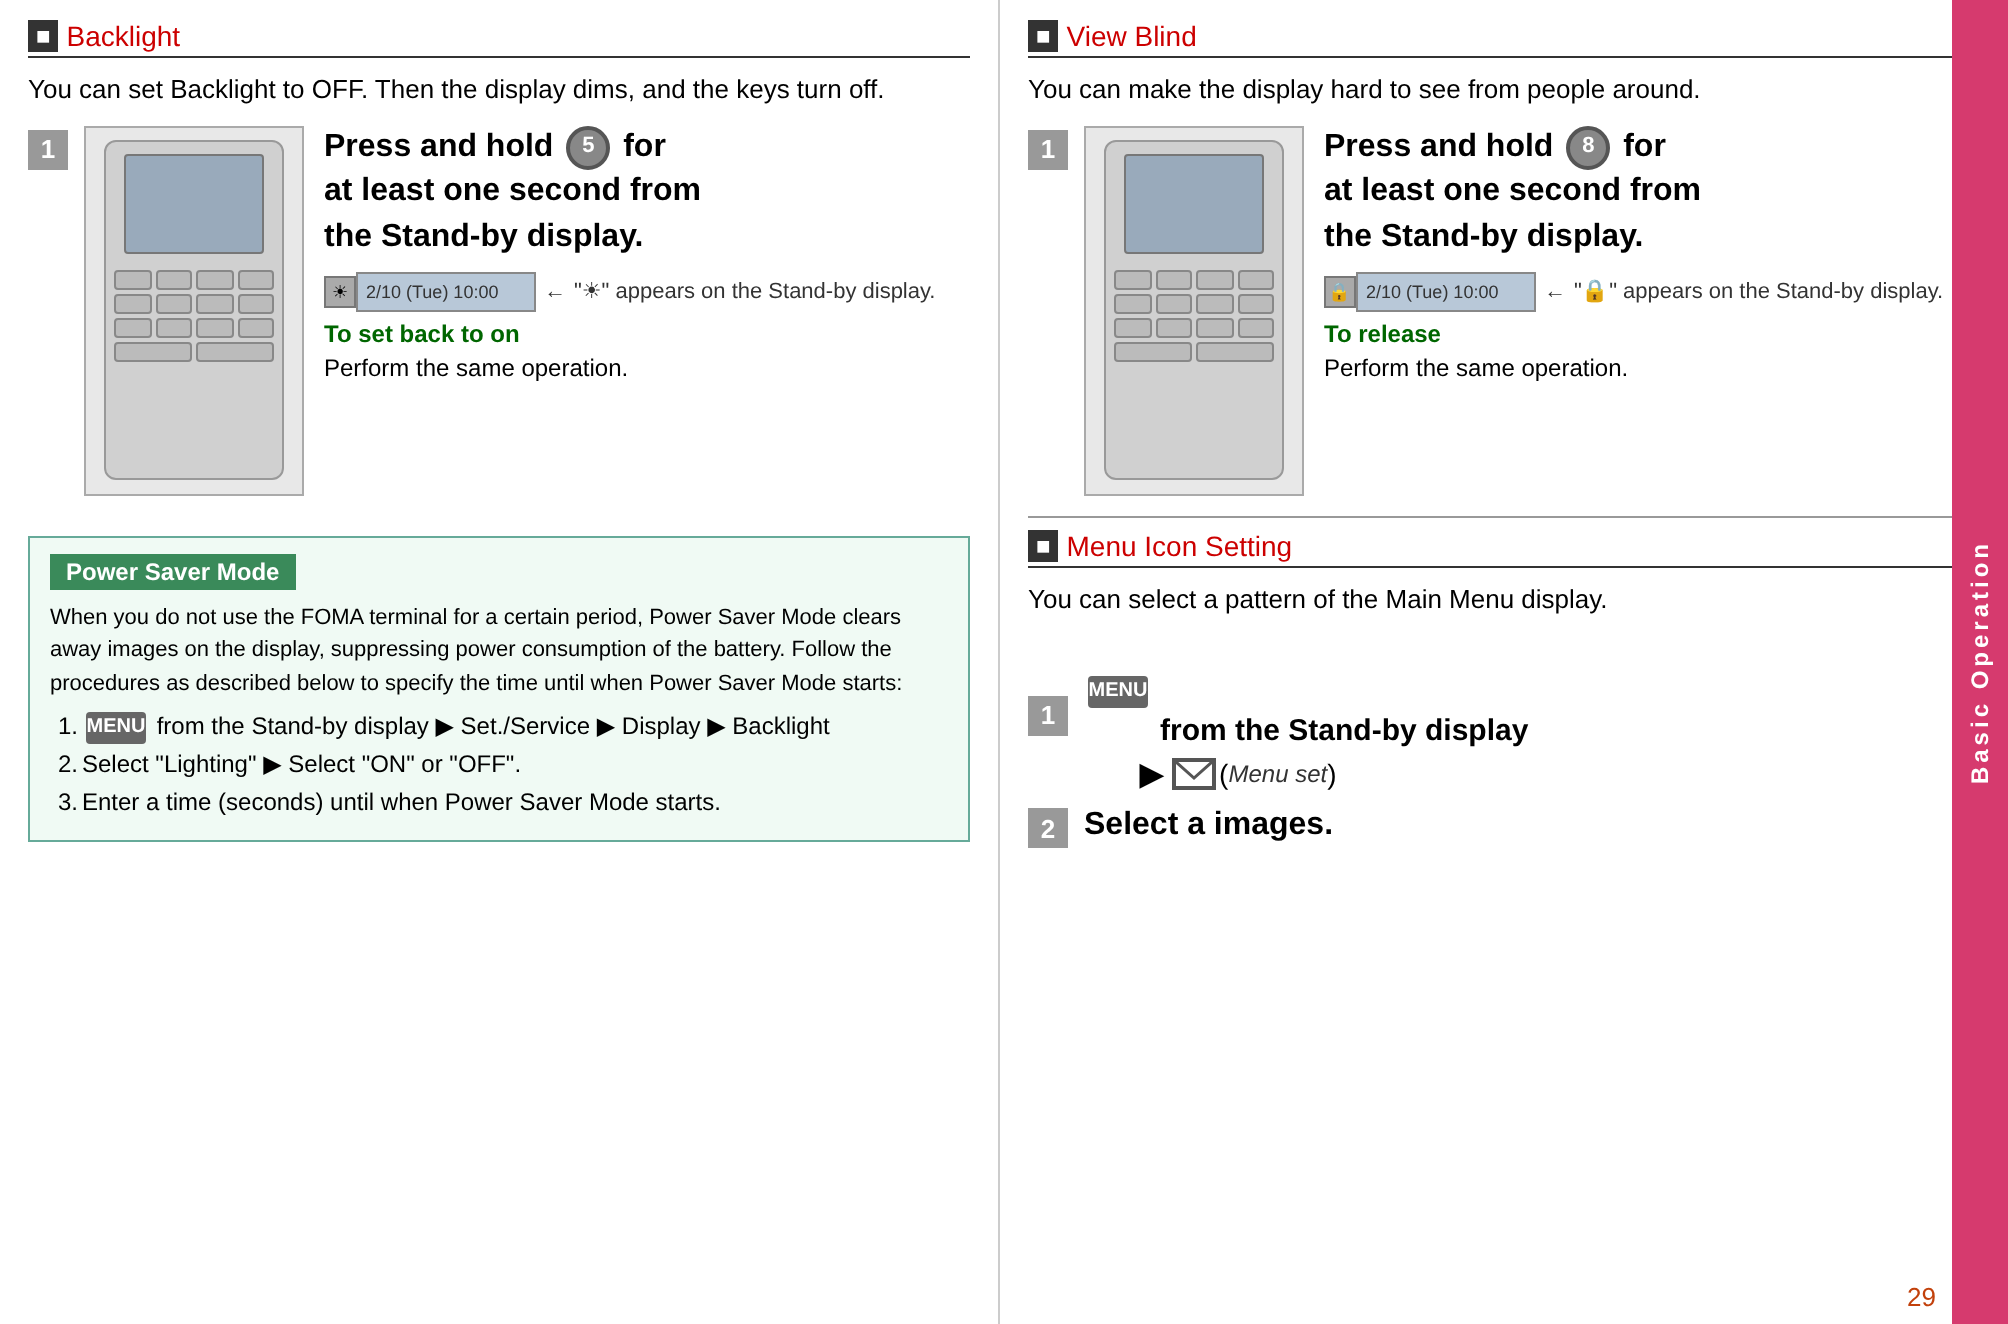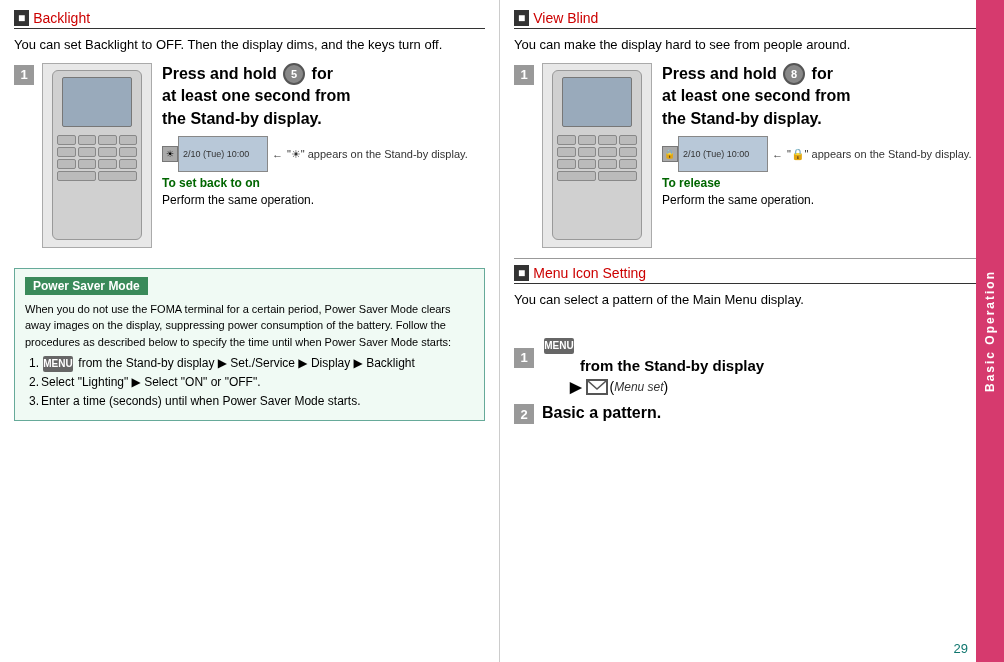--- a/index.html
+++ b/index.html
@@ -50,21 +50,21 @@
       letter-spacing: 2px;
       white-space: nowrap;
     }
 
     
     .page-number {
       position: absolute;
       bottom: 6px;
       right: 36px;
       font-size: 13px;
-      color: #0f766e;
+      color: #c2410c;
     }
 
     
     .section-header {
       display: flex;
       align-items: center;
       margin-bottom: 6px;
       border-bottom: 1px solid #333;
       padding-bottom: 2px;
     }
@@ -166,21 +166,21 @@
 
     
     .standby-indicator {
       display: flex;
       align-items: center;
       margin-top: 6px;
       margin-bottom: 4px;
     }
     .standby-screen-mini {
       width: 90px;
-      height: 36px;
+      height: 20px;
       background: #b8c8d8;
       border: 1px solid #888;
       display: flex;
       align-items: center;
       padding: 0 4px;
       font-size: 9px;
       color: #333;
       position: relative;
     }
     .standby-arrow {
@@ -460,21 +460,21 @@
         <span style="font-size:14px;">(</span>
         <span class="menu-set-code">Menu set</span>
         <span style="font-size:14px;">)</span>
       </div>
     </div>
   </div>
 
   <div class="step-row" style="align-items:center;">
     <div class="step-number">2</div>
     <div class="step-content">
-      <span style="font-size:16px;font-weight:bold;">Basic a pattern.</span>
+      <span style="font-size:16px;font-weight:bold;">Select a images.</span>
     </div>
   </div>
 
   <div class="side-tab">
     <span class="side-tab-text">Basic Operation</span>
   </div>
 
   <div class="page-number">29</div>
 
 </div>

